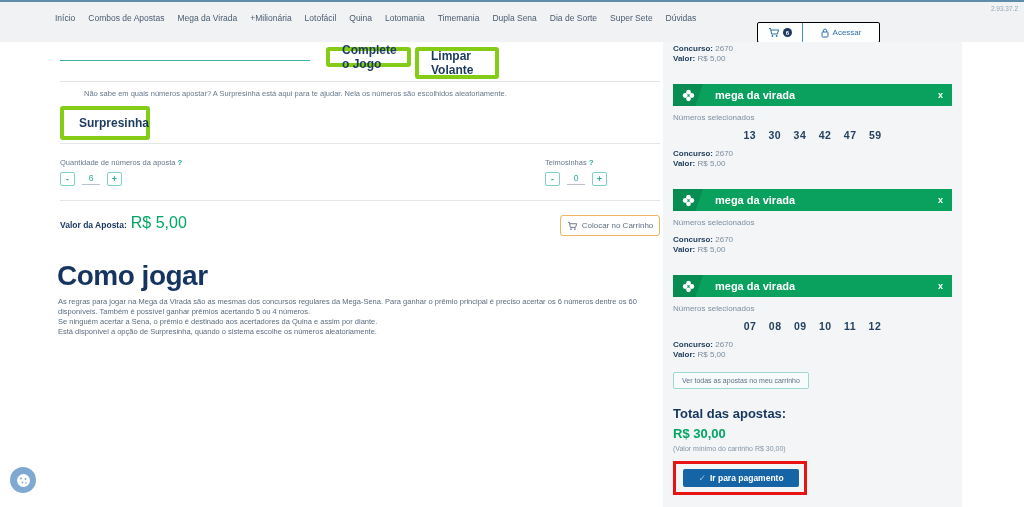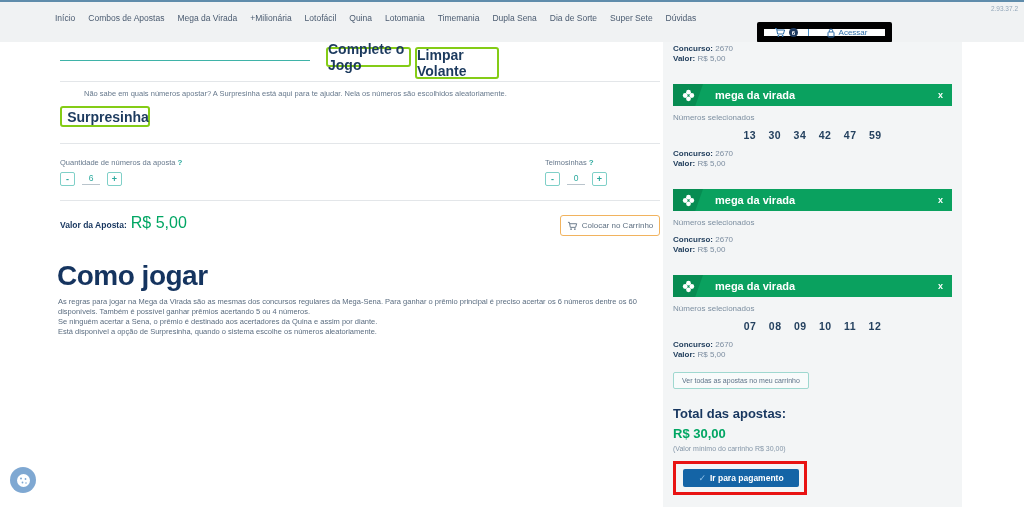--- a/index.html
+++ b/index.html
@@ -7,40 +7,40 @@
     font-family:"Liberation Sans", sans-serif; position:relative; }
   .abs { position:absolute; }
 
   
   #topline { left:0; top:0; width:1024px; height:2px; background:#5f8cab; }
   #topbar { left:0; top:2px; width:1024px; height:40px; background:#f0f2f3; }
   #mainnav { left:55px; top:0; height:31px; display:flex; align-items:center; gap:13px; }
   #mainnav span { font-size:8.5px; color:#4a5b70; white-space:nowrap; cursor:pointer; }
   #version { right:6px; top:3px; font-size:6.5px; color:#93a7ba; }
   #authgroup { left:757px; top:20px; height:21px; display:flex; background:#fdfefe;
-    border:7px solid #000000; border-radius:2px; }
+    border:1px solid #000000; border-radius:2px; }
   #cart-btn { width:45px; display:flex; align-items:center; justify-content:center; gap:3px;
     border-right:1px solid #4a90c9; cursor:pointer; }
   #cart-badge { width:9px; height:9px; border-radius:50%; background:#1e3a5f; color:#fff;
     font-size:6px; font-weight:bold; display:flex; align-items:center; justify-content:center; }
   #login-btn { width:76px; display:flex; align-items:center; justify-content:center; gap:4px;
     color:#2f6ea8; font-size:8px; cursor:pointer; }
 
   
   #numbers-input { left:60px; top:46px; width:250px; height:15px; border:none; outline:none;
     border-bottom:1.5px solid #3fb3a8; background:transparent; font-size:9px; color:#17365f; }
-  .teal-btn { background:#fff; border:2px solid #84cc16; border-radius:3px; color:#1c3a5e;
-    font-weight:bold; font-size:14px; display:flex; align-items:center; justify-content:center;
-    cursor:pointer; }
+  .teal-btn { background:#fff; border:4px solid #84cc16; border-radius:3px; color:#1c3a5e;
+    font-weight:bold; font-size:12px; display:flex; align-items:center; justify-content:center;
+    cursor:pointer;padding-left:12px; }
   #complete-btn { left:326px; top:47px; width:85px; height:20px; }
   #limpar-btn  { left:415px; top:47px; width:84px; height:32px; }
   .divider { left:60px; width:600px; height:1px; background:#e3e6e9; }
   #div1 { top:81px; } #div2 { top:143px; } #div3 { top:200px; }
   #surp-hint { left:60px; top:89px; font-size:7.5px; color:#66788c; width:560px;margin-left:24px; }
-  #surp-btn { left:60px; top:106px; width:90px; height:21px; gap:6px; }
+  #surp-btn { left:60px; top:106px; width:90px; height:34px; gap:6px; }
   .field-label { font-size:7.5px; color:#66788c; }
   .help-q { color:#2aa99d; font-weight:bold; font-size:8px; cursor:pointer; }
   #qty-label { left:60px; top:158px; } #teimo-label { left:545px; top:158px; }
   .stepper { top:172px; display:flex; align-items:center; gap:7px; height:14px; }
   #qty-stepper { left:60px; } #teimo-stepper { left:545px; }
   .step-btn { width:15px; height:14px; border:1px solid #7fd0c8; border-radius:2px; background:#fff;
     color:#2aa99d; font-size:9px; font-weight:bold; display:flex; align-items:center;
     justify-content:center; cursor:pointer; }
   .step-val { width:18px; text-align:center; font-size:8.5px; color:#2aa99d;
     border-bottom:1px solid #b9c4cc; padding-bottom:1px; }

